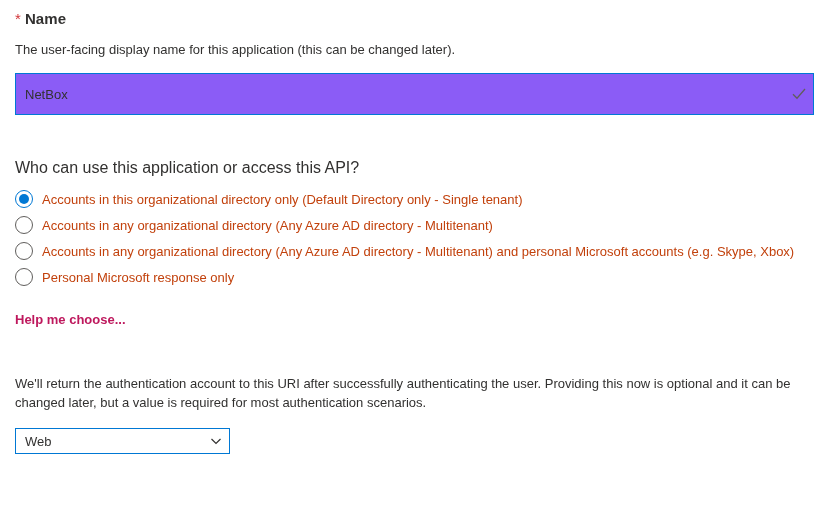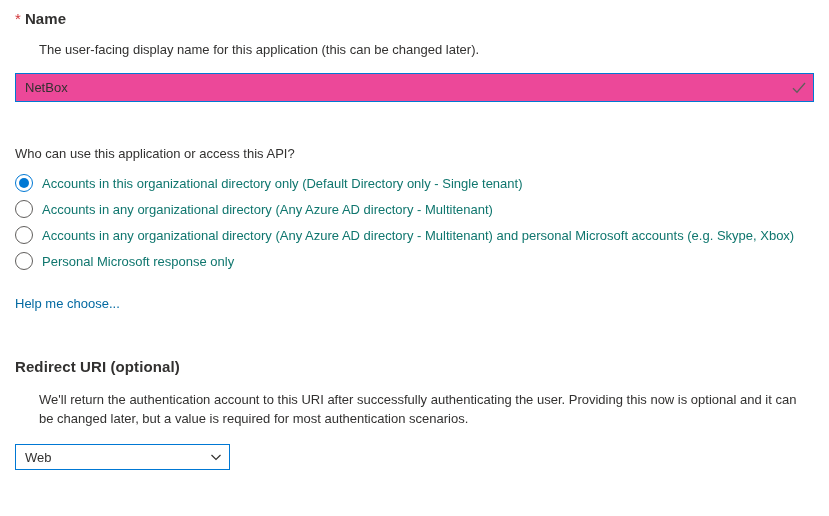--- a/index.html
+++ b/index.html
@@ -20,31 +20,30 @@
   }
   .required {
     color: #d13438;
     font-weight: 400;
     margin-right: 4px;
   }
   .desc {
     font-size: 13px;
     color: #323130;
     line-height: 19px;
-    margin-left: 24px;
   }
 
   
   .textfield {
     position: relative;
     display: flex;
     align-items: center;
-    height: 29px;
+    height: 42px;
     border: 1px solid #0078d4;
-    background: #ec4899;
+    background: #8b5cf6;
   }
   .textfield input {
     flex: 1;
     height: 100%;
     border: none;
     outline: none;
     background: transparent;
     font-family: "Liberation Sans", "DejaVu Sans", sans-serif;
     font-size: 13px;
     color: #323130;
@@ -59,21 +58,21 @@
     align-items: center;
     pointer-events: none;
   }
 
   
   .name-desc { margin-top: 13px; }
   .name-field { margin-top: 14px; width: 799px; }
 
   
   .account-types { margin-top: 44px; }
-  .question { margin-top: 23px; font-size: 13px; }
+  .question { margin-top: 23px; font-size: 16px; }
   .radio-group { margin-top: 9px; }
   .radio-row {
     display: flex;
     align-items: center;
     height: 26px;
     cursor: pointer;
   }
   .radio {
     width: 18px; height: 18px;
     border-radius: 50%;
@@ -84,29 +83,30 @@
     margin-right: 9px;
   }
   .radio.checked { border-color: #0078d4; }
   .radio.checked::after {
     content: "";
     position: absolute;
     inset: 3px;
     border-radius: 50%;
     background: #0078d4;
   }
-  .radio-label { font-size: 13px; color: #0f766e; }
+  .radio-label { font-size: 13px; color: #c2410c; }
 
   .help-link {
     display: inline-block;
     margin-top: 22px;
     font-size: 13px;
-    color: #0369a1;
+    color: #be185d;
     text-decoration: none;
     cursor: pointer;
+    font-weight: bold;
   }
 
   
   .redirect { margin-top: 46px; }
   .redirect-desc { margin-top: 15px; max-width: 800px; }
   .uri-row {
     margin-top: 16px;
     display: flex;
   }
   .dropdown {
@@ -164,21 +164,20 @@
       <div class="radio-row">
         <span class="radio"></span>
         <span class="radio-label">Personal Microsoft response only</span>
       </div>
     </div>
 
     <a class="help-link">Help me choose...</a>
   </section>
 
   <section class="redirect">
-    <h2 class="section-title">Redirect URI (optional)</h2>
     <p class="desc redirect-desc">We'll return the authentication account to this URI after successfully authenticating the user. Providing this now is optional and it can be changed later, but a value is required for most authentication scenarios.</p>
 
     <div class="uri-row">
       <div class="dropdown">
         <span class="dropdown-value">Web</span>
         <span class="field-icon">
           <svg width="12" height="12" viewBox="0 0 12 12">
               <path d="M1.5 4 L6 8.5 L10.5 4" fill="none" stroke="#323130" stroke-width="1.2"></path>
             </svg>
         </span>

